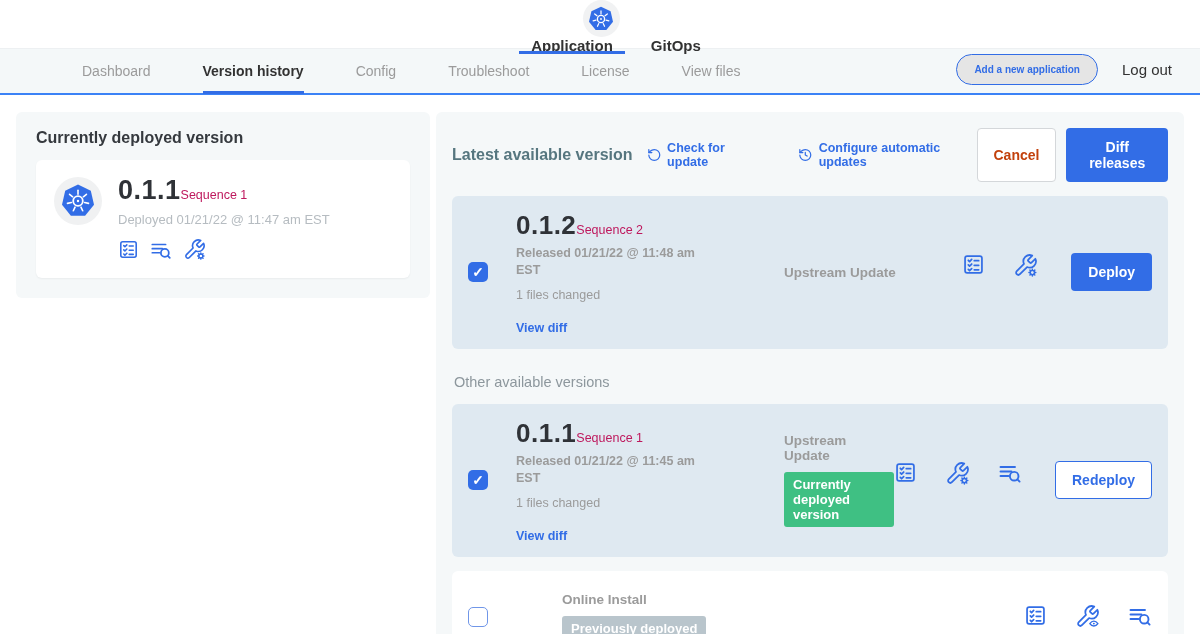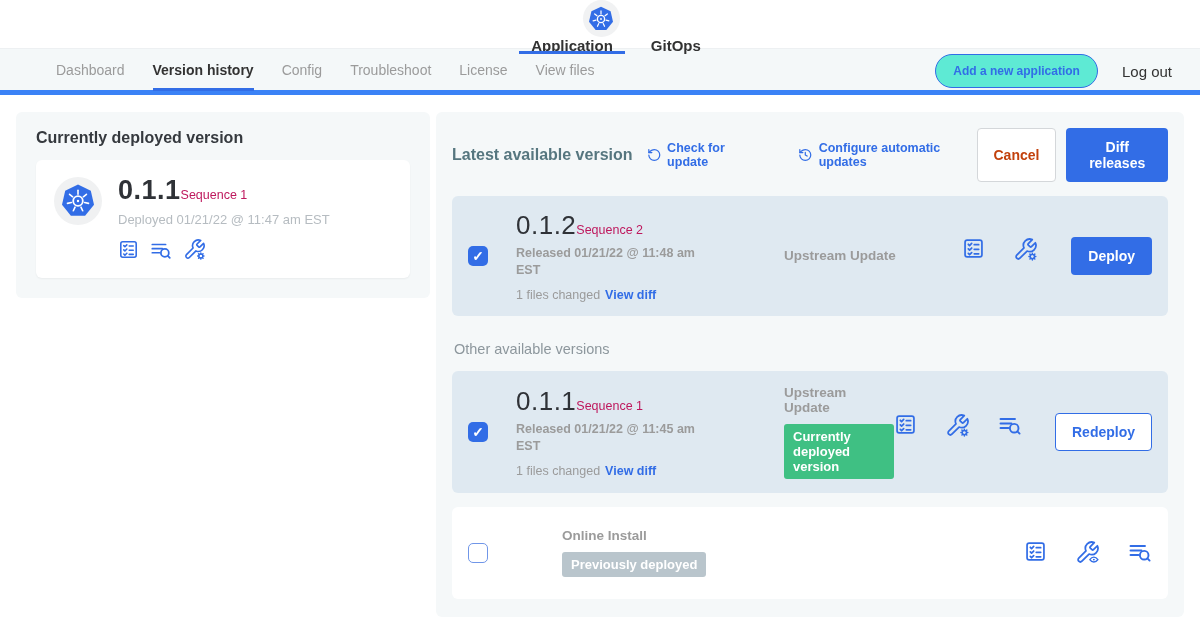--- a/index.html
+++ b/index.html
@@ -11,27 +11,27 @@
     border-bottom:1px solid #edf0f2; background:#fff;flex-direction:column; }
   .logo-badge { width:37px; height:37px; border-radius:50%; background:#f1f2f3;
     display:flex; align-items:center; justify-content:center; flex:none; }
   .top-tabs { display:flex; height:49px; margin-left:30px; gap:10px; }
   .top-tab { padding:0 14px; display:flex; align-items:center; font-size:15px;
     font-weight:bold; color:#323232; position:relative; cursor:pointer; }
   .top-tab.active::after { content:""; position:absolute; left:2px; right:2px;
     bottom:0; height:3px; background:#326de6; }
   .header-right { margin-left:auto; display:flex; align-items:center; gap:24px; }
   .add-app-btn { border:1px solid #326de6; color:#326de6; border-radius:18px;
-    padding:9px 17px; font-weight:bold; font-size:12px; background:#5eead4; cursor:pointer;
+    padding:9px 17px; font-weight:bold; font-size:10px; background:#e5e5e5; cursor:pointer;
     font-family:"Liberation Sans", sans-serif; }
   .logout { font-size:15px; color:#323232; cursor:pointer; }
 
   
-  .subnav { height:46px; background:#f4f8f9; border-bottom:5px solid #3b82f6;
-    display:flex; padding-left:56px; gap:28px; font-size:14px; color:#9b9b9b; }
+  .subnav { height:46px; background:#f4f8f9; border-bottom:2px solid #3b82f6;
+    display:flex; padding-left:82px; gap:52px; font-size:14px; color:#9b9b9b; }
   .sub-tab { display:flex; align-items:center; height:100%; position:relative; cursor:pointer; }
   .sub-tab.active { color:#323232; font-weight:bold; }
   .sub-tab.active::after { content:""; position:absolute; left:0; right:0; bottom:-1px;
     height:3px; background:#326de6; }
 
   
   .content { display:flex; padding:17px 16px; gap:6px; align-items:flex-start; }
 
   .deployed-panel { width:414px; flex:none; background:#f5f8f9; border-radius:6px;
     padding:17px 20px 20px; }
@@ -64,25 +64,25 @@
 
   .version-row { background:#dfe9f1; border-radius:6px; padding:14px 16px; display:flex;
     align-items:center; margin-top:14px; min-height:118px; }
   .version-row.plain { background:#fff; min-height:92px; }
   .checkbox { width:20px; height:20px; border-radius:5px; margin-right:28px; flex:none;
     cursor:pointer; }
   .checkbox.checked { background:#326de6; color:#fff; display:flex; align-items:center;
     justify-content:center; font-size:14px; font-weight:bold; }
   .checkbox.unchecked { background:#fff; border:1.5px solid #7096e8; }
   .vr-info { width:222px; flex:none; }
-  .vr-version { font-size:26px; font-weight:normal; color:#2f3237; letter-spacing:.5px; }
+  .vr-version { font-size:26px; font-weight:bold; color:#2f3237; letter-spacing:.5px; }
   .vr-released { font-size:12.5px; font-weight:bold; color:#9b9b9b; width:196px;
     line-height:1.35; margin-top:4px; }
-  .vr-files { margin-top:9px; font-size:12.5px; color:#9b9b9b; display:flex; gap:5px;
-    align-items:baseline; }
+  .vr-files { margin-top:9px; font-size:12.5px; color:#9b9b9b; display:flex; gap:19px;
+    align-items:baseline;flex-direction:column; }
   .view-diff { color:#326de6; font-weight:bold; cursor:pointer; }
   .vr-mid { flex:1; padding-left:46px; }
   .vr-source { font-size:13.5px; font-weight:bold; color:#9b9b9b; }
   .badge { display:inline-block; color:#fff; font-weight:bold; font-size:13px;
     padding:5px 9px; border-radius:3px; margin-top:9px; }
   .badge-green { background:#3fc083; }
   .badge-grey { background:#b9c5cc; }
   .vr-actions { display:flex; align-items:flex-start; gap:28px; color:#326de6;
     margin-left:auto; flex:none; }
   .vr-actions .btn { margin-left:5px; }

